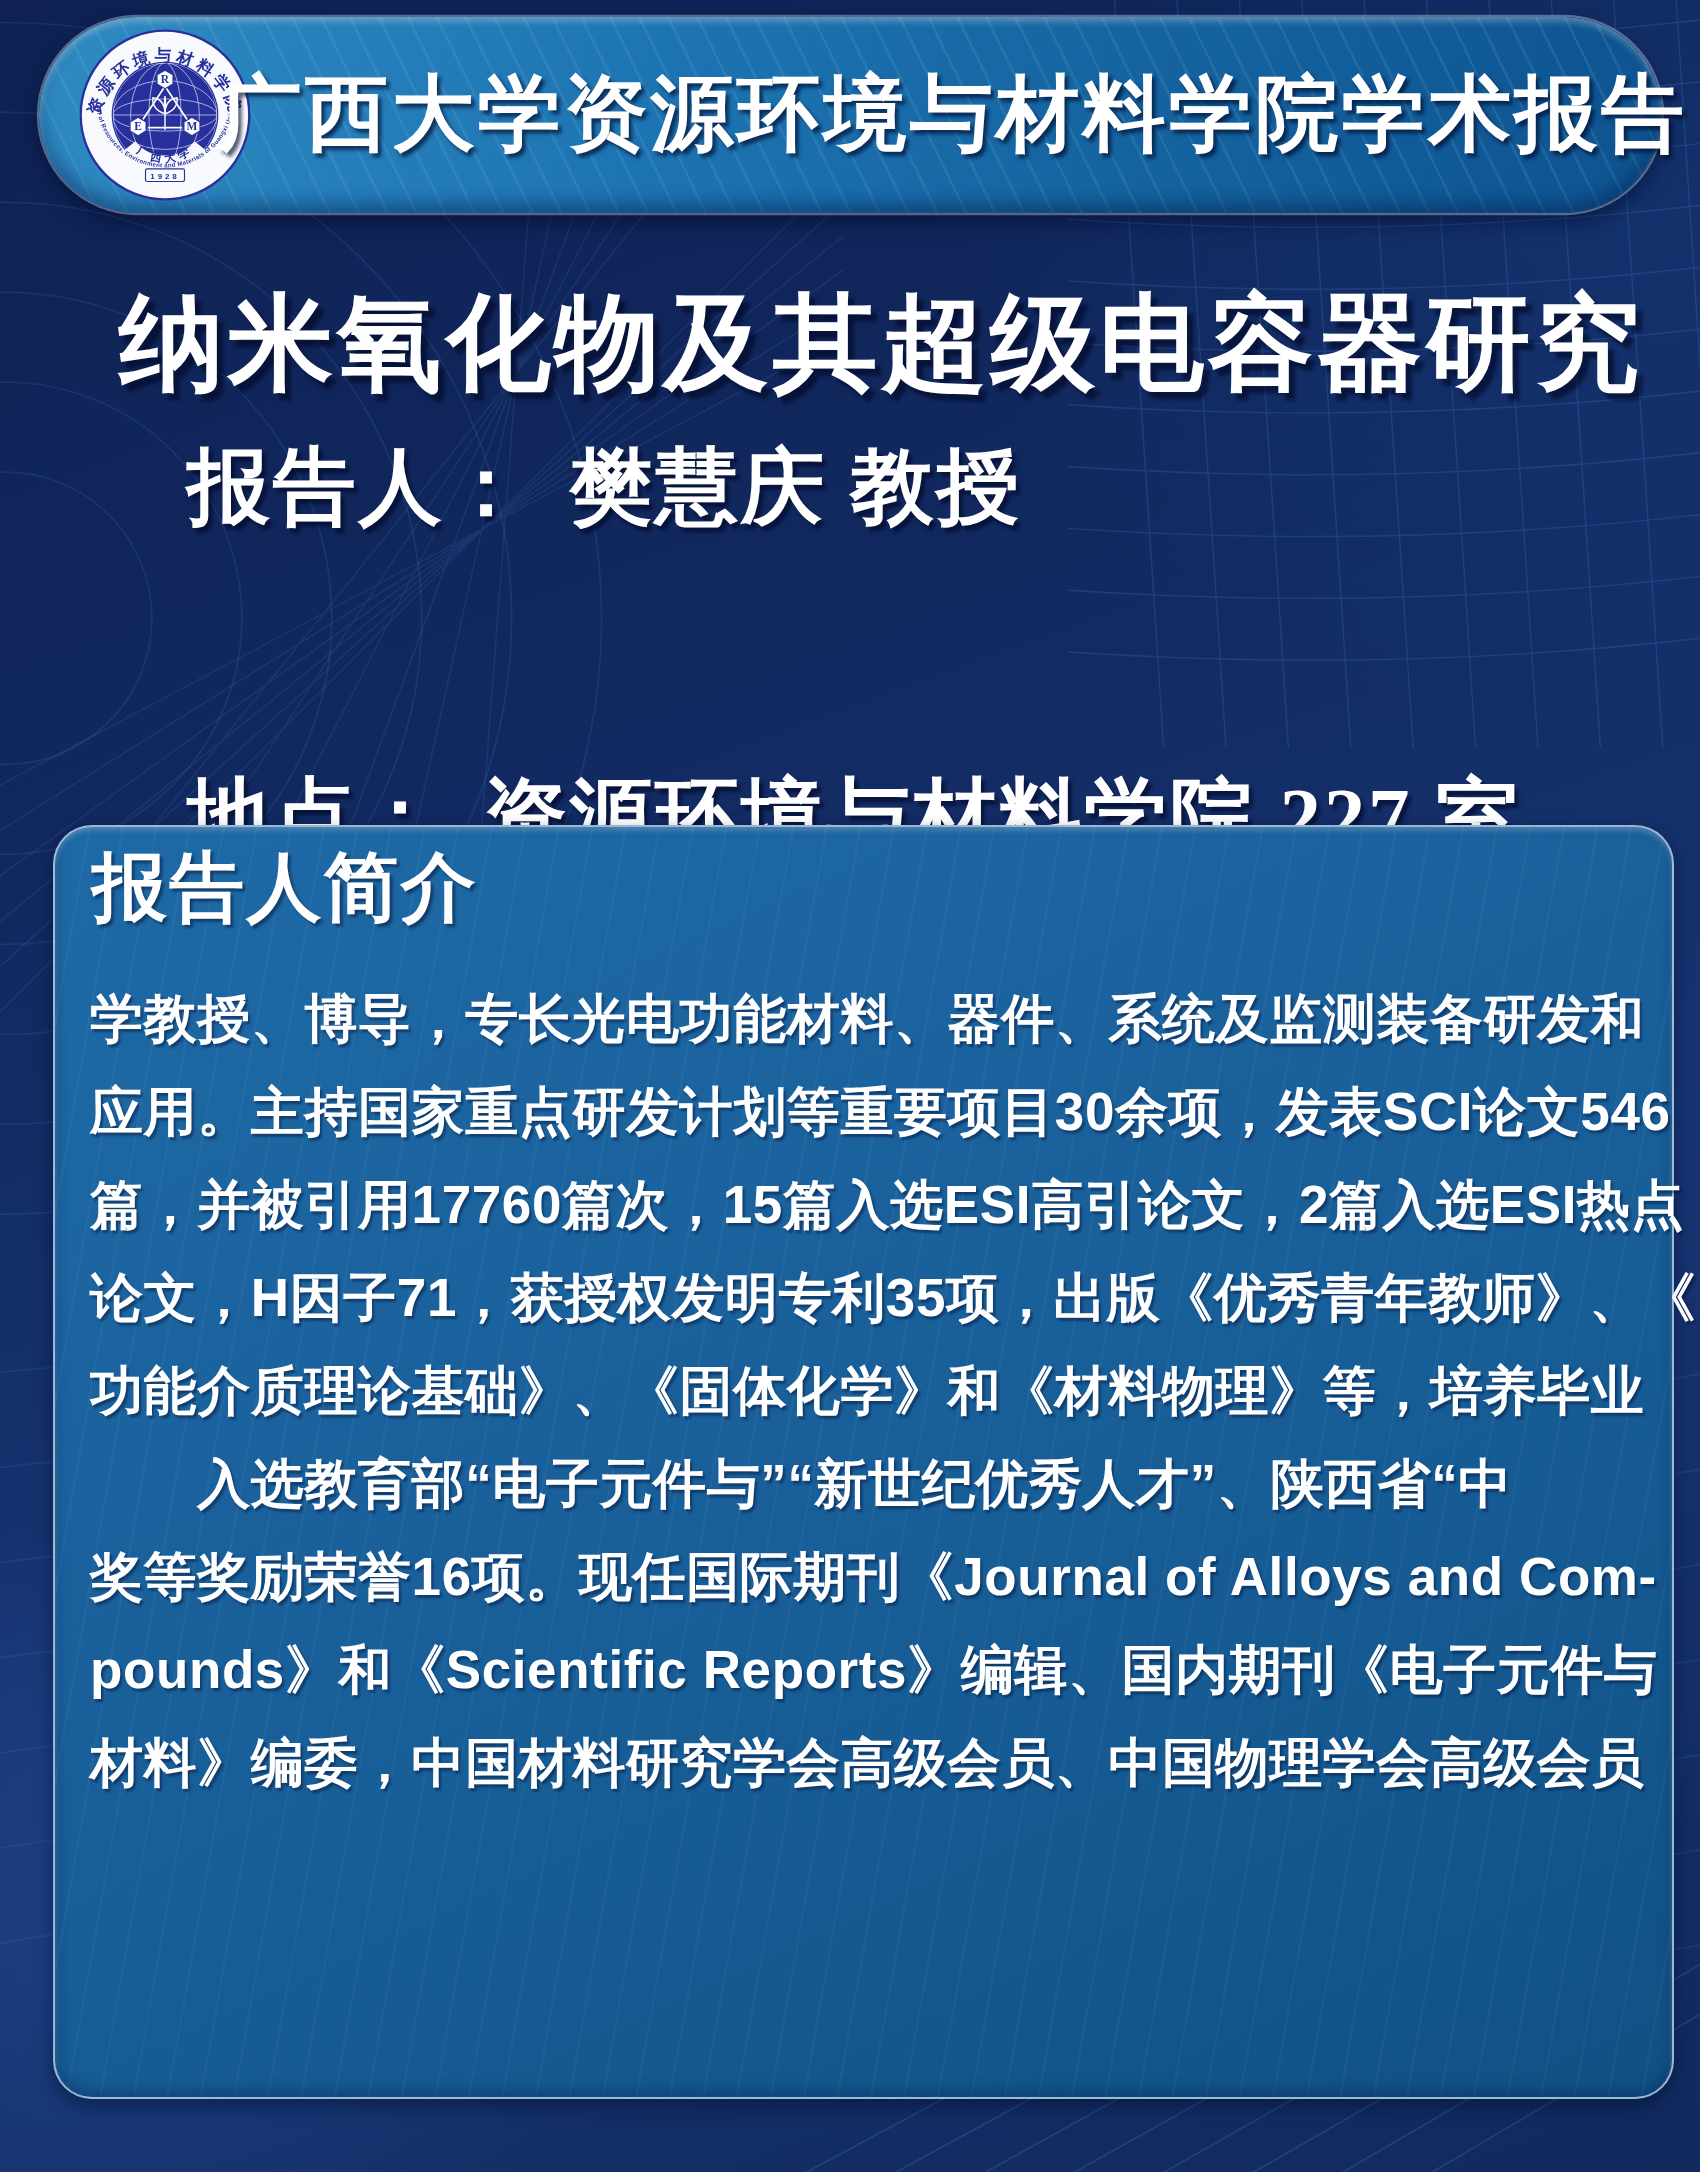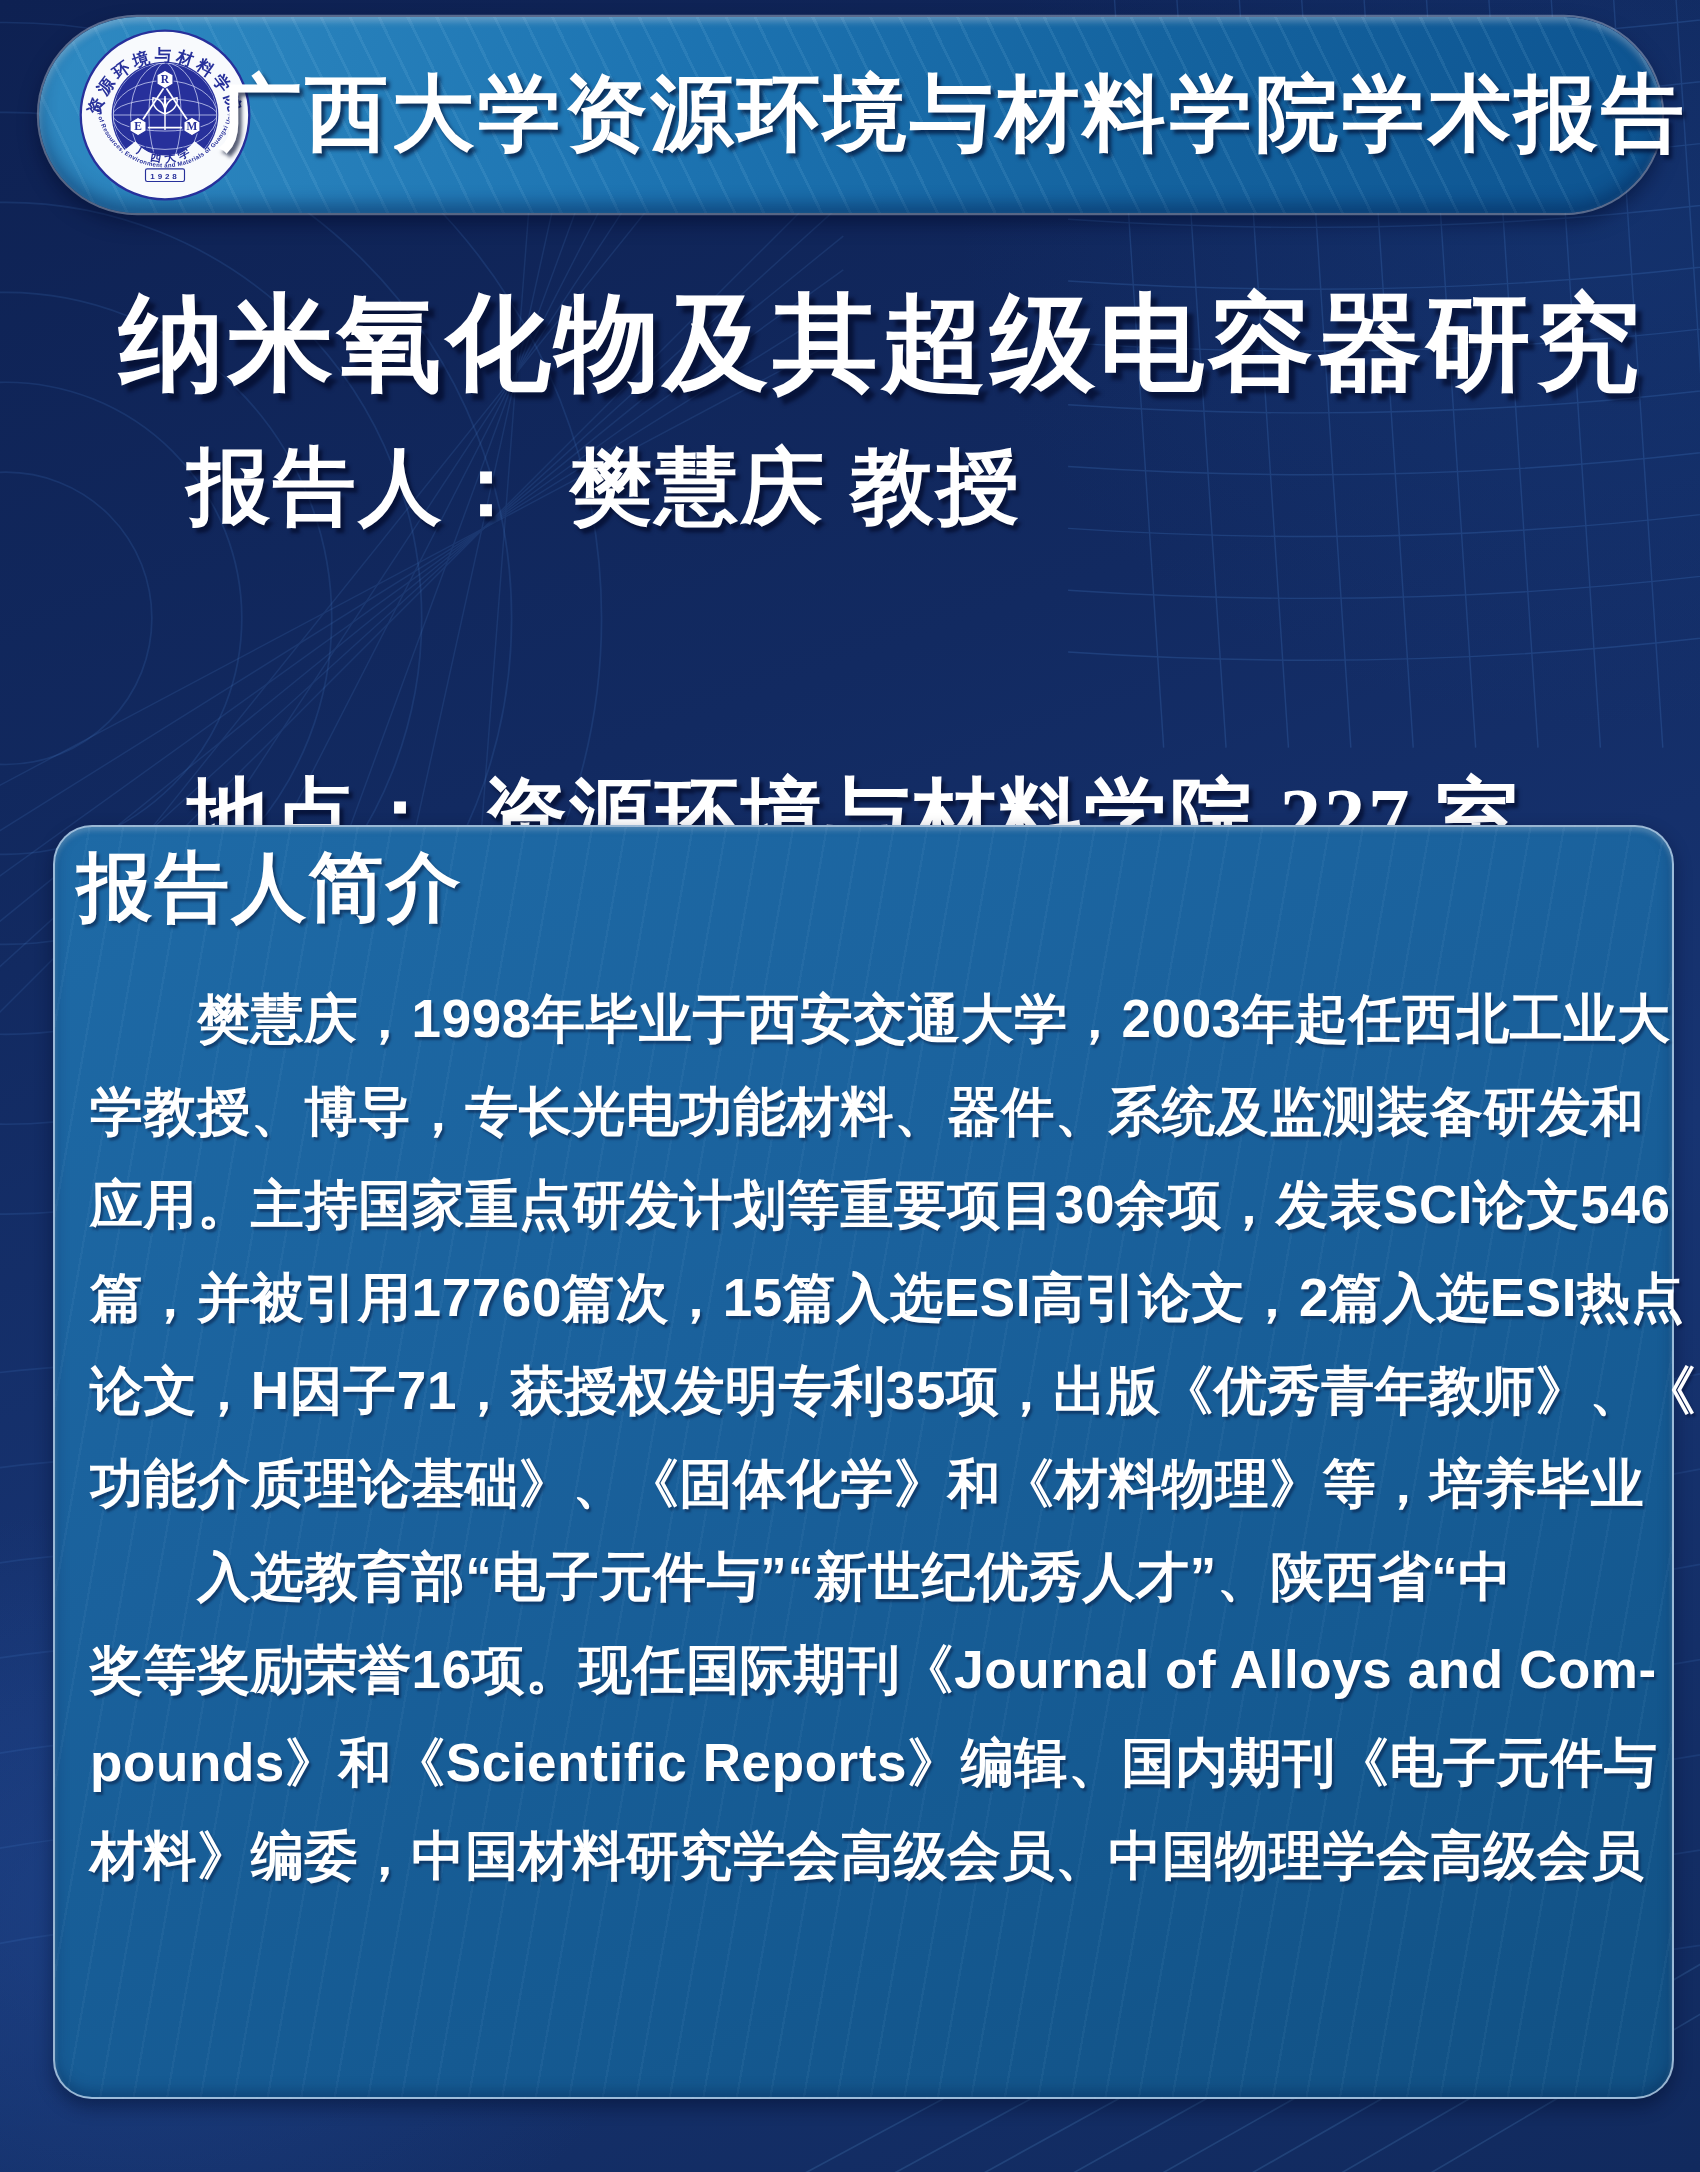--- a/index.html
+++ b/index.html
@@ -59,21 +59,21 @@
     border:2.8px solid rgba(205,220,238,.72);
     background:
       repeating-linear-gradient(100deg, rgba(170,210,245,.05) 0 2.2px, rgba(0,0,0,0) 2.2px 33px),
       linear-gradient(155deg,#1e6aa6 0%, #1a619c 40%, #155a92 70%, #115083 100%);
     box-shadow:
       inset 0 3.4px 5.6px rgba(255,255,255,.22),
       inset 0 -5.6px 13.5px rgba(0,25,70,.35),
       0 7.9px 17px rgba(0,10,40,.45);
   }
   .panel-title{
-    position:absolute;left:22px;top:11.2px;margin:0;
+    position:absolute;left:37px;top:11.2px;margin:0;
     font-size:75px;font-weight:800;letter-spacing:2.2px;
     text-shadow:2.8px 3.4px 2.8px rgba(0,8,40,.45);
   }
   .bio{position:absolute;left:35px;top:145px;width:1549px;}
   .bio-line{
     height:93px;line-height:93px;white-space:nowrap;
     font-size:53px;font-weight:700;letter-spacing:0.6px;
     text-shadow:2.2px 2.8px 2.2px rgba(0,8,40,.40);
   }
 </style>
@@ -214,21 +214,20 @@
     <span class="info-value">樊慧庆  教授</span>
   </div>
   <div class="info info-venue">
     <span class="info-label">地点：</span>
     <span class="info-value">资源环境与材料学院 227 室</span>
   </div>
 
   <section class="panel">
     <h3 class="panel-title">报告人简介</h3>
     <div class="bio">
-      <div class="bio-line">　　樊慧庆，1998年毕业于西安交通大学，2003年起任西北工业大</div>
       <div class="bio-line">学教授、博导，专长光电功能材料、器件、系统及监测装备研发和</div>
       <div class="bio-line">应用。主持国家重点研发计划等重要项目30余项，发表SCI论文546</div>
       <div class="bio-line">篇，并被引用17760篇次，15篇入选ESI高引论文，2篇入选ESI热点</div>
       <div class="bio-line">论文，H因子71，获授权发明专利35项，出版《优秀青年教师》、《</div>
       <div class="bio-line">功能介质理论基础》、《固体化学》和《材料物理》等，培养毕业</div>
       <div class="bio-line">　　入选教育部“电子元件与”“新世纪优秀人才”、陕西省“中</div>
       <div class="bio-line">奖等奖励荣誉16项。现任国际期刊《Journal of Alloys and Com-</div>
       <div class="bio-line">pounds》和《Scientific Reports》编辑、国内期刊《电子元件与</div>
       <div class="bio-line">材料》编委，中国材料研究学会高级会员、中国物理学会高级会员</div>
     </div>

